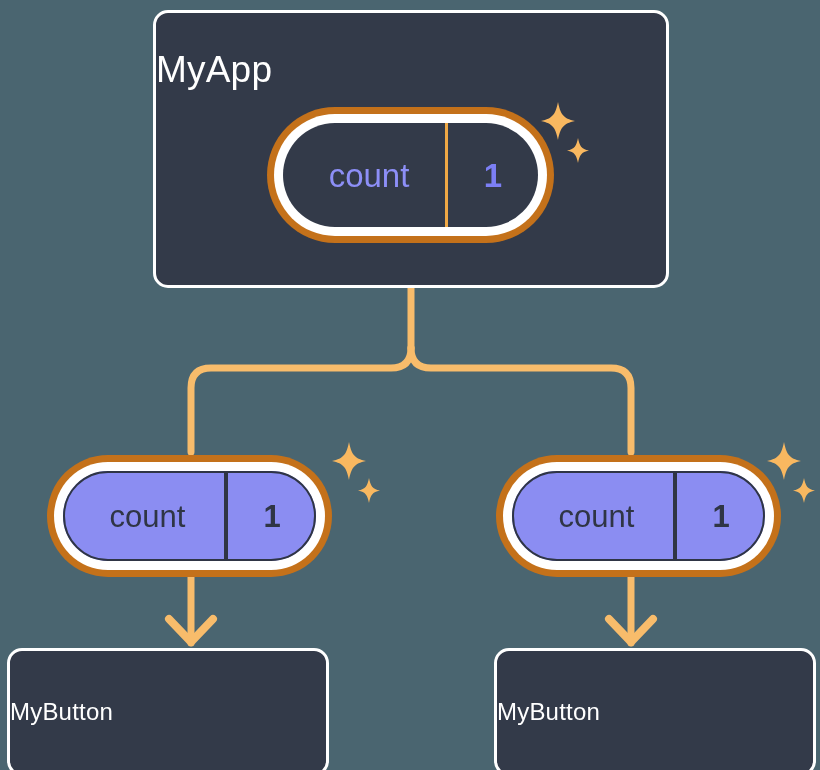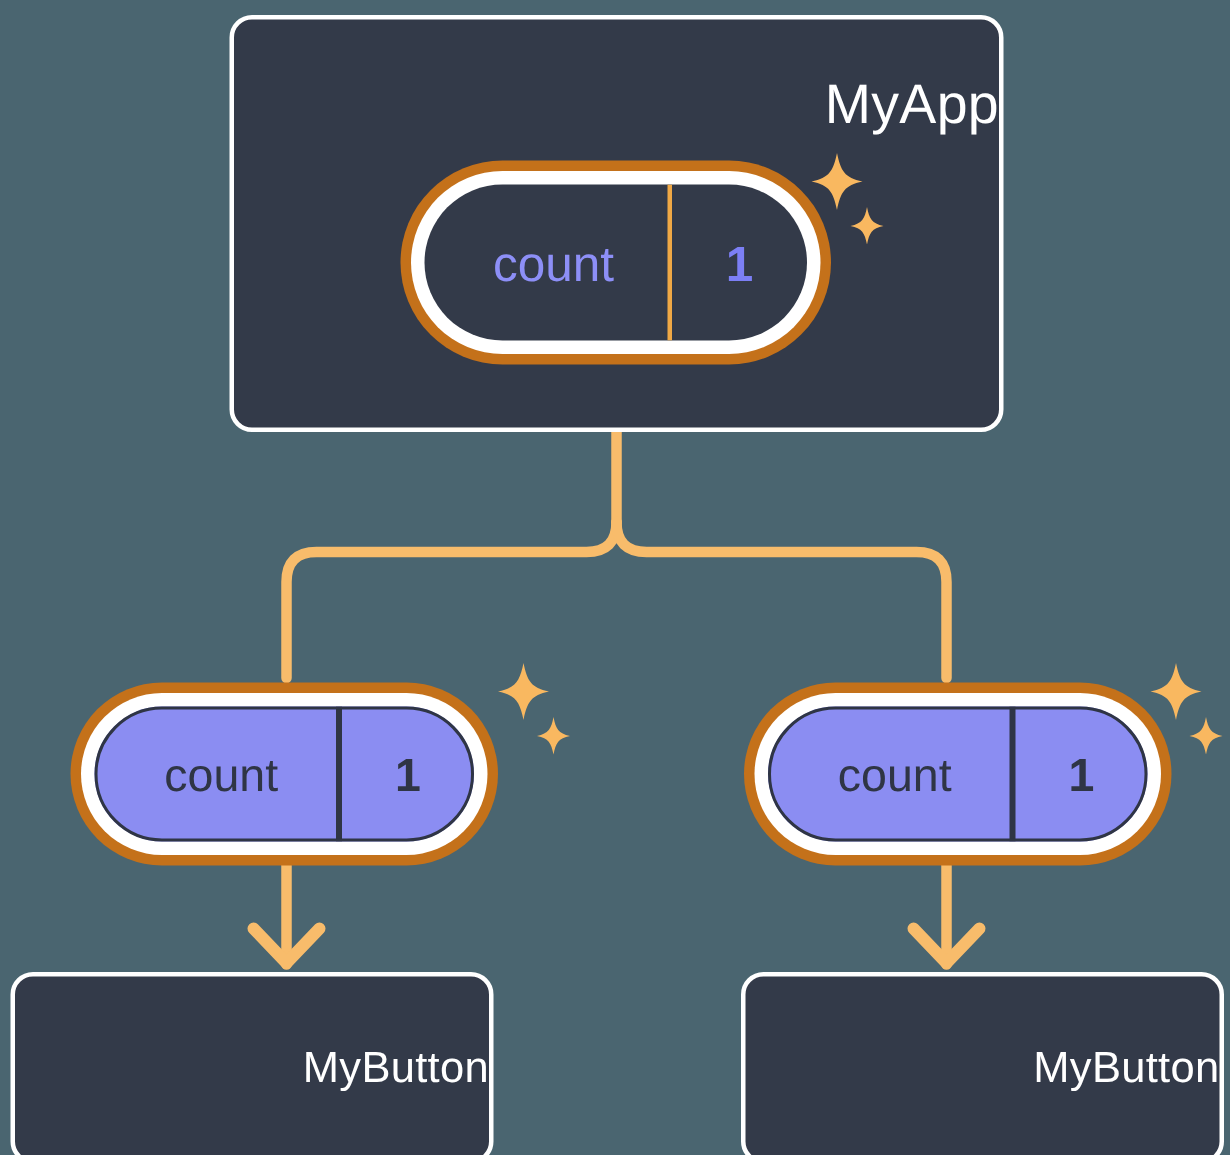--- a/index.html
+++ b/index.html
@@ -14,37 +14,37 @@
   .wires{position:absolute;left:0;top:0;width:820px;height:770px;pointer-events:none;}
 
   
   .card{
     position:absolute;
     background:#333a49;
     border:3px solid #ffffff;
     border-radius:15px;
     box-sizing:border-box;
     display:flex;
-    justify-content:flex-end;
+    justify-content:flex-start;
   }
   .card-title{
     color:#ffffff;
     font-size:37px;
     font-weight:400;
     letter-spacing:.2px;
     line-height:1;
     white-space:nowrap;
   }
 
   #card-myapp{left:153px;top:10px;width:516px;height:278px;align-items:flex-start;}
   #card-myapp .card-title{margin-top:38px;}
 
   #card-btn-left{left:7px;top:648px;width:322px;height:128px;align-items:center;}
   #card-btn-right{left:494px;top:648px;width:322px;height:128px;align-items:center;}
-  #card-btn-left .card-title,#card-btn-right .card-title{font-size:29px;}
+  #card-btn-left .card-title,#card-btn-right .card-title{font-size:24px;}
 
   
   .pill{
     position:absolute;
     box-sizing:border-box;
     border-radius:999px;
     background:#c4711a;              
     padding:7px;
     display:block;
   }

